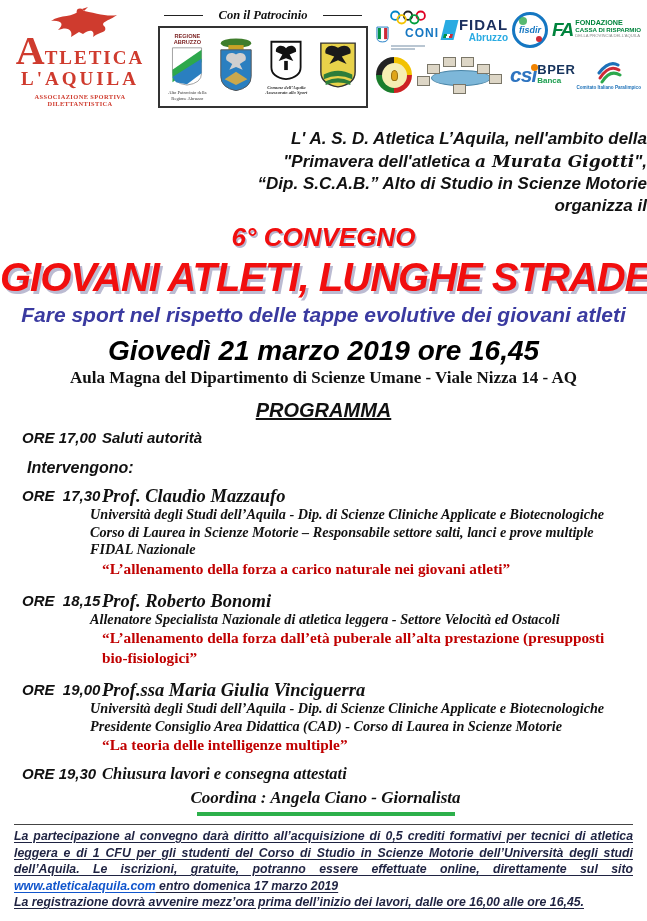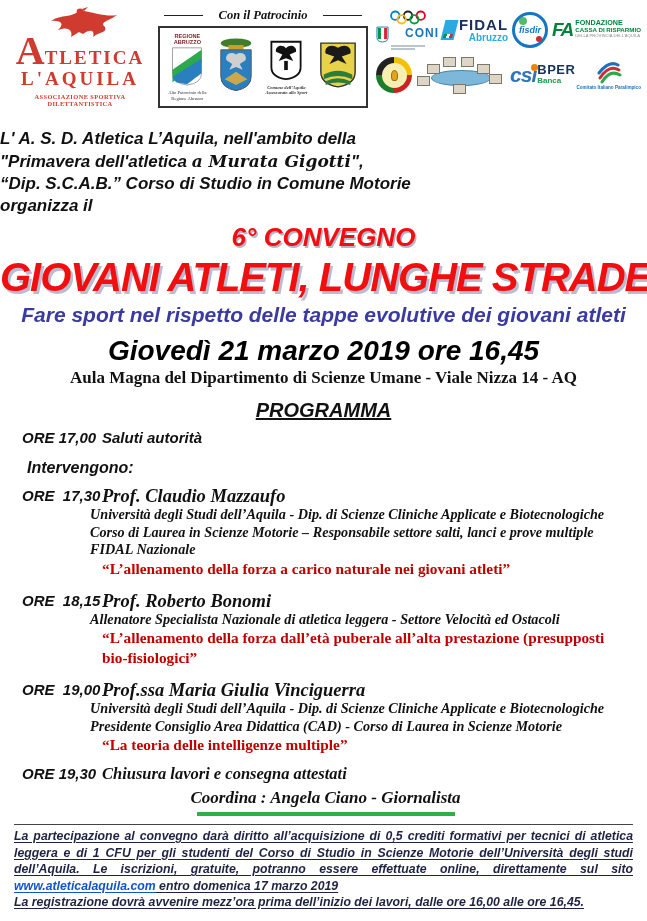--- a/index.html
+++ b/index.html
@@ -78,21 +78,21 @@
            background:#f08300; }
 
   .bper { text-align:left; line-height:11px; }
   .bper-word { font-size:13px; font-weight:900; color:#16335c; letter-spacing:.5px; }
   .bper-sub { font-size:8px; font-weight:bold; color:#1d9e50; }
 
   .paral { display:flex; flex-direction:column; align-items:center; gap:1px; }
   .paral-cap { font-size:4.6px; color:#1d71b8; font-weight:bold; }
 
   
-  .intro { margin-top:12px; text-align:left; font-weight:bold; font-style:italic;
+  .intro { margin-top:12px; text-align:right; font-weight:bold; font-style:italic;
            font-size:17px; line-height:22px; }
   .script { font-family:"DejaVu Serif", serif; font-style:italic; font-weight:bold; }
 
   .convegno { margin-top:5px; text-align:center; font-size:26px; font-weight:900; font-style:italic;
               color:#f10e0e; text-shadow:1.5px 1.5px 0 rgba(120,120,165,.55); letter-spacing:0px; }
   .main-title { margin-top:2px; text-align:center; font-size:40px; line-height:45px; font-weight:900;
                 font-style:italic; color:#f10e0e; text-shadow:2.5px 2.5px 0 rgba(120,120,165,.5);
                 letter-spacing:-1px; white-space:nowrap; }
   .subtitle { margin-top:3px; text-align:center; font-size:21px; font-weight:bold; font-style:italic;
               color:#3a3aa0; }
@@ -300,21 +300,21 @@
           <div class="paral-cap">Comitato Italiano Paralimpico</div>
         </div>
 
       </div>
     </div>
   </header>
 
   <section class="intro">
     <div>L' A. S. D.  Atletica L’Aquila, nell'ambito della</div>
     <div><span>"Primavera dell'atletica </span><span class="script">a Murata Gigotti</span><span>",</span></div>
-    <div>“Dip. S.C.A.B.” Corso di Studio in Comune Motorie</div>
+    <div>“Dip. S.C.A.B.” Alto di Studio in Scienze Motorie</div>
     <div>organizza il</div>
   </section>
 
   <div class="convegno">6° CONVEGNO</div>
   <div class="main-title">GIOVANI ATLETI, LUNGHE STRADE</div>
   <div class="subtitle">Fare sport nel rispetto delle tappe evolutive dei giovani atleti</div>
   <div class="datetime">Giovedì 21 marzo 2019 ore 16,45</div>
   <div class="venue">Aula Magna del Dipartimento di Scienze Umane - Viale Nizza 14 - AQ</div>
 
   <div class="prog-heading">PROGRAMMA</div>

